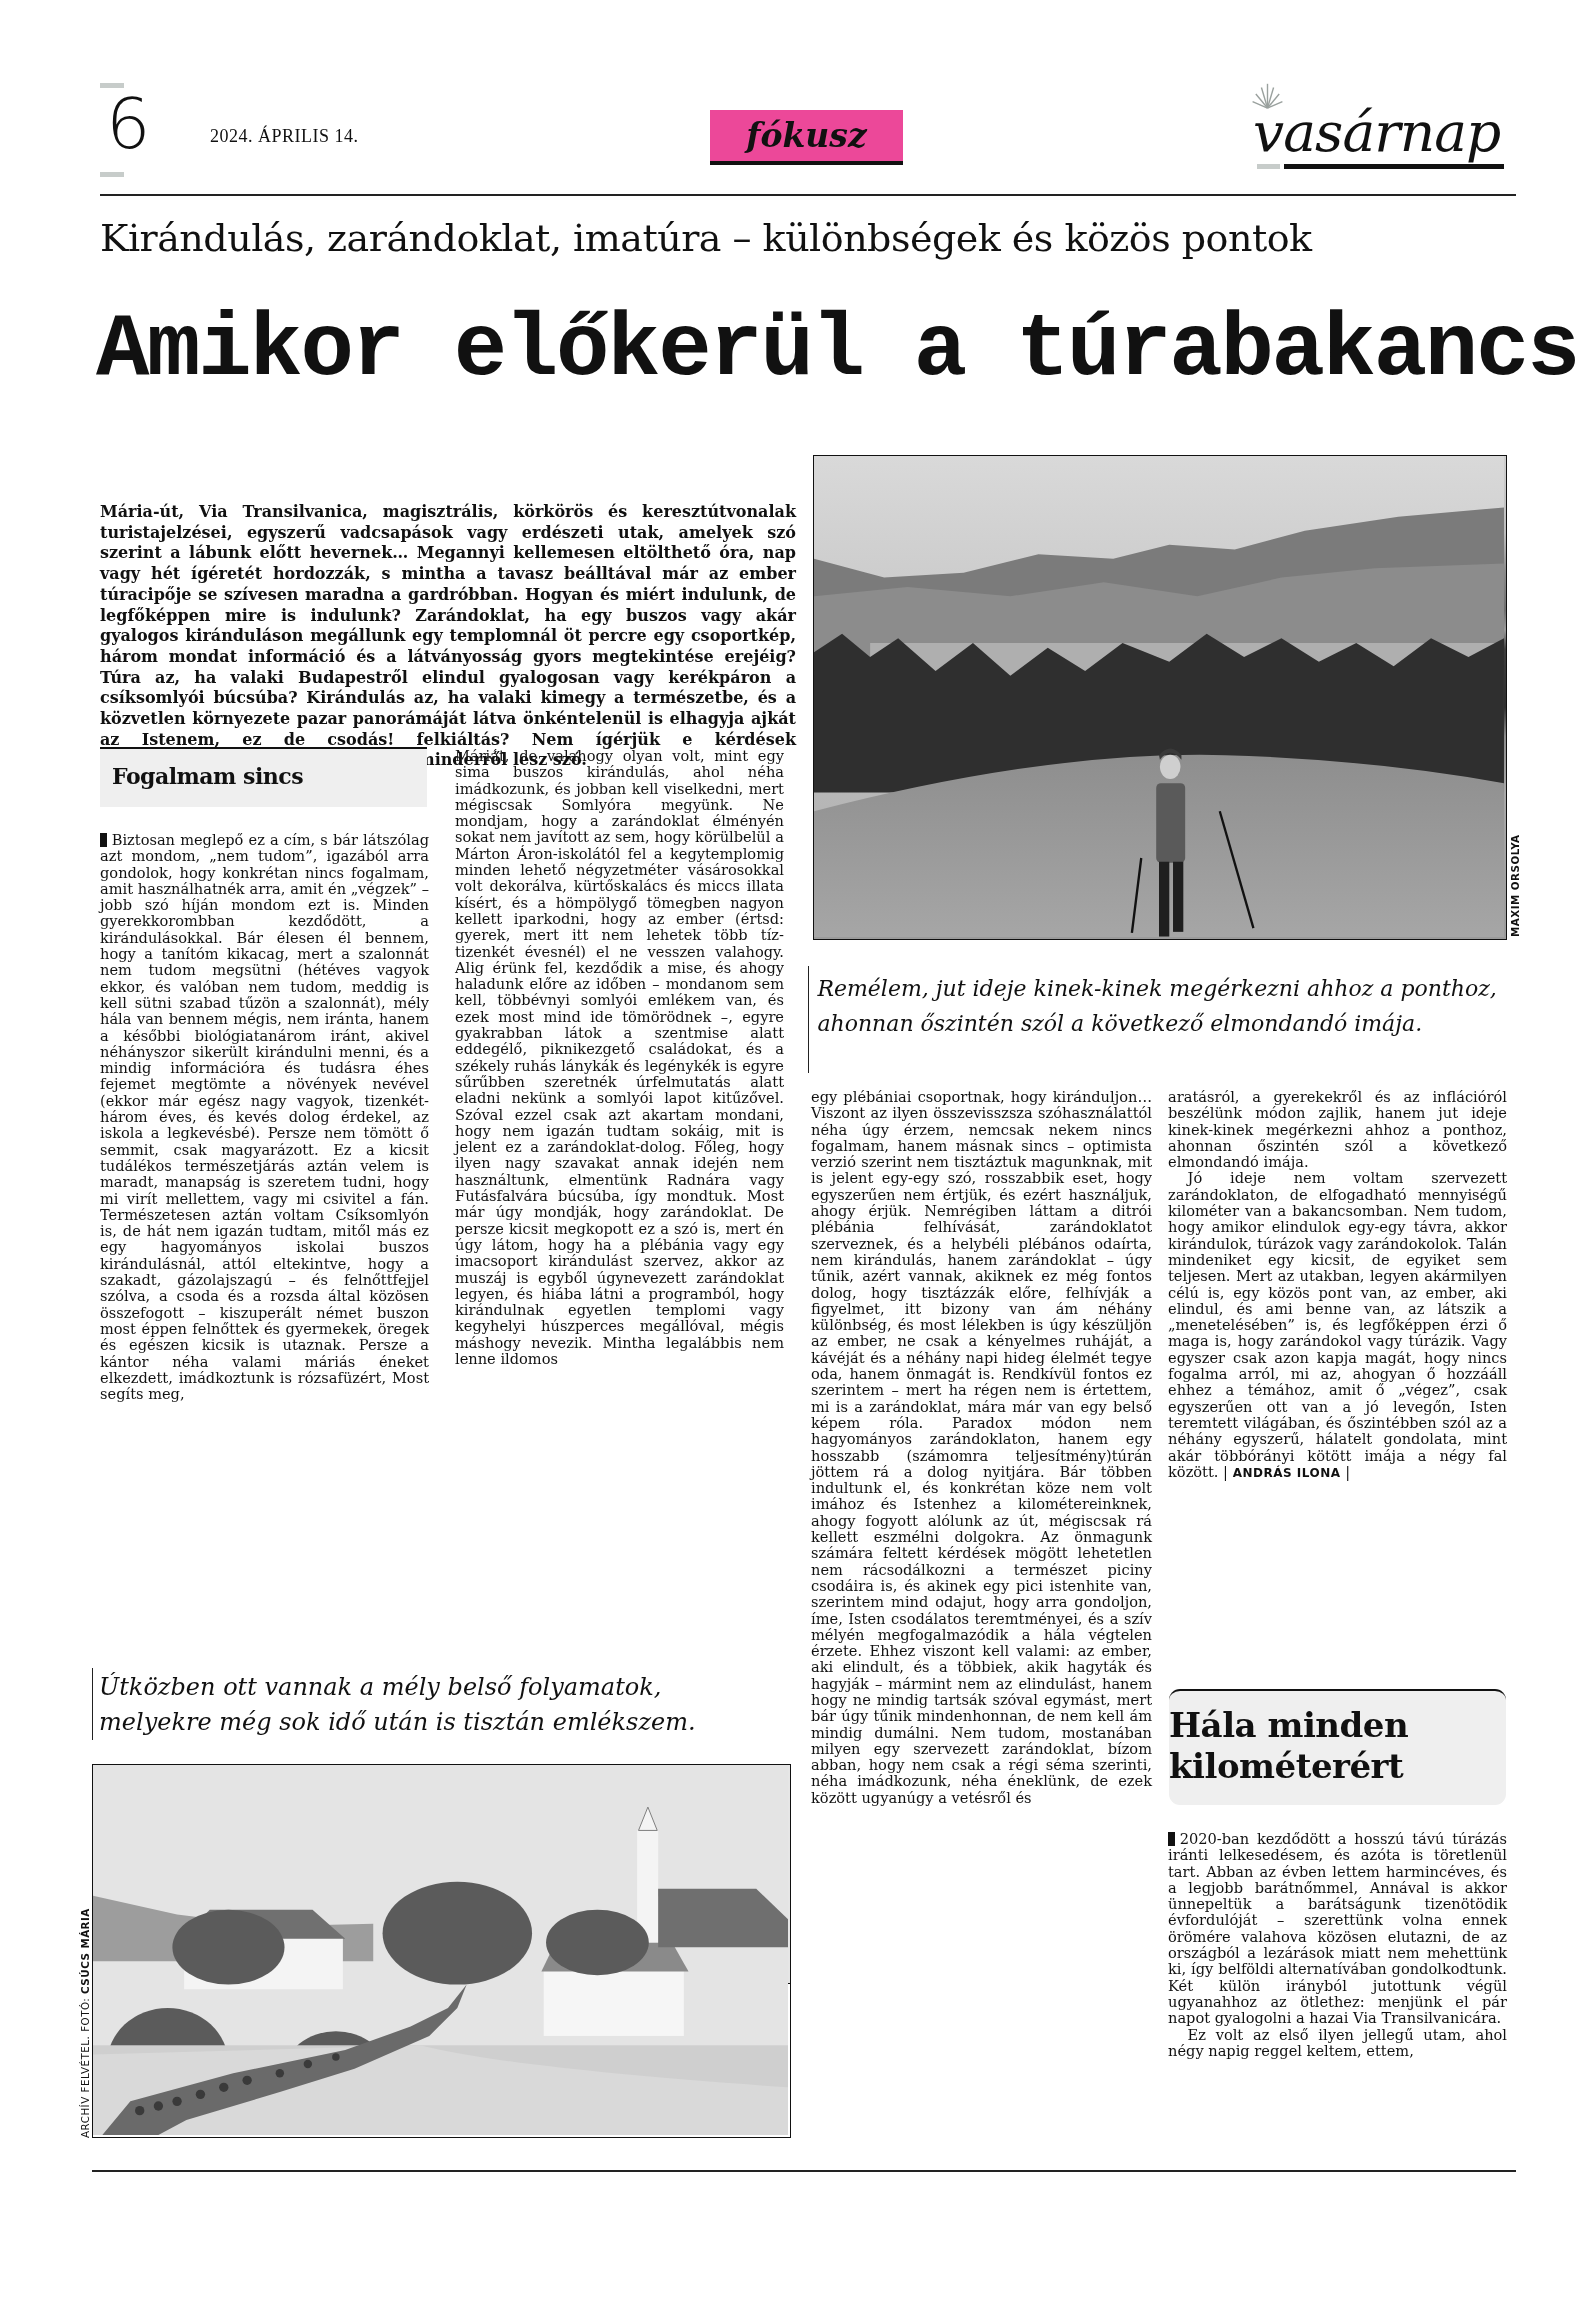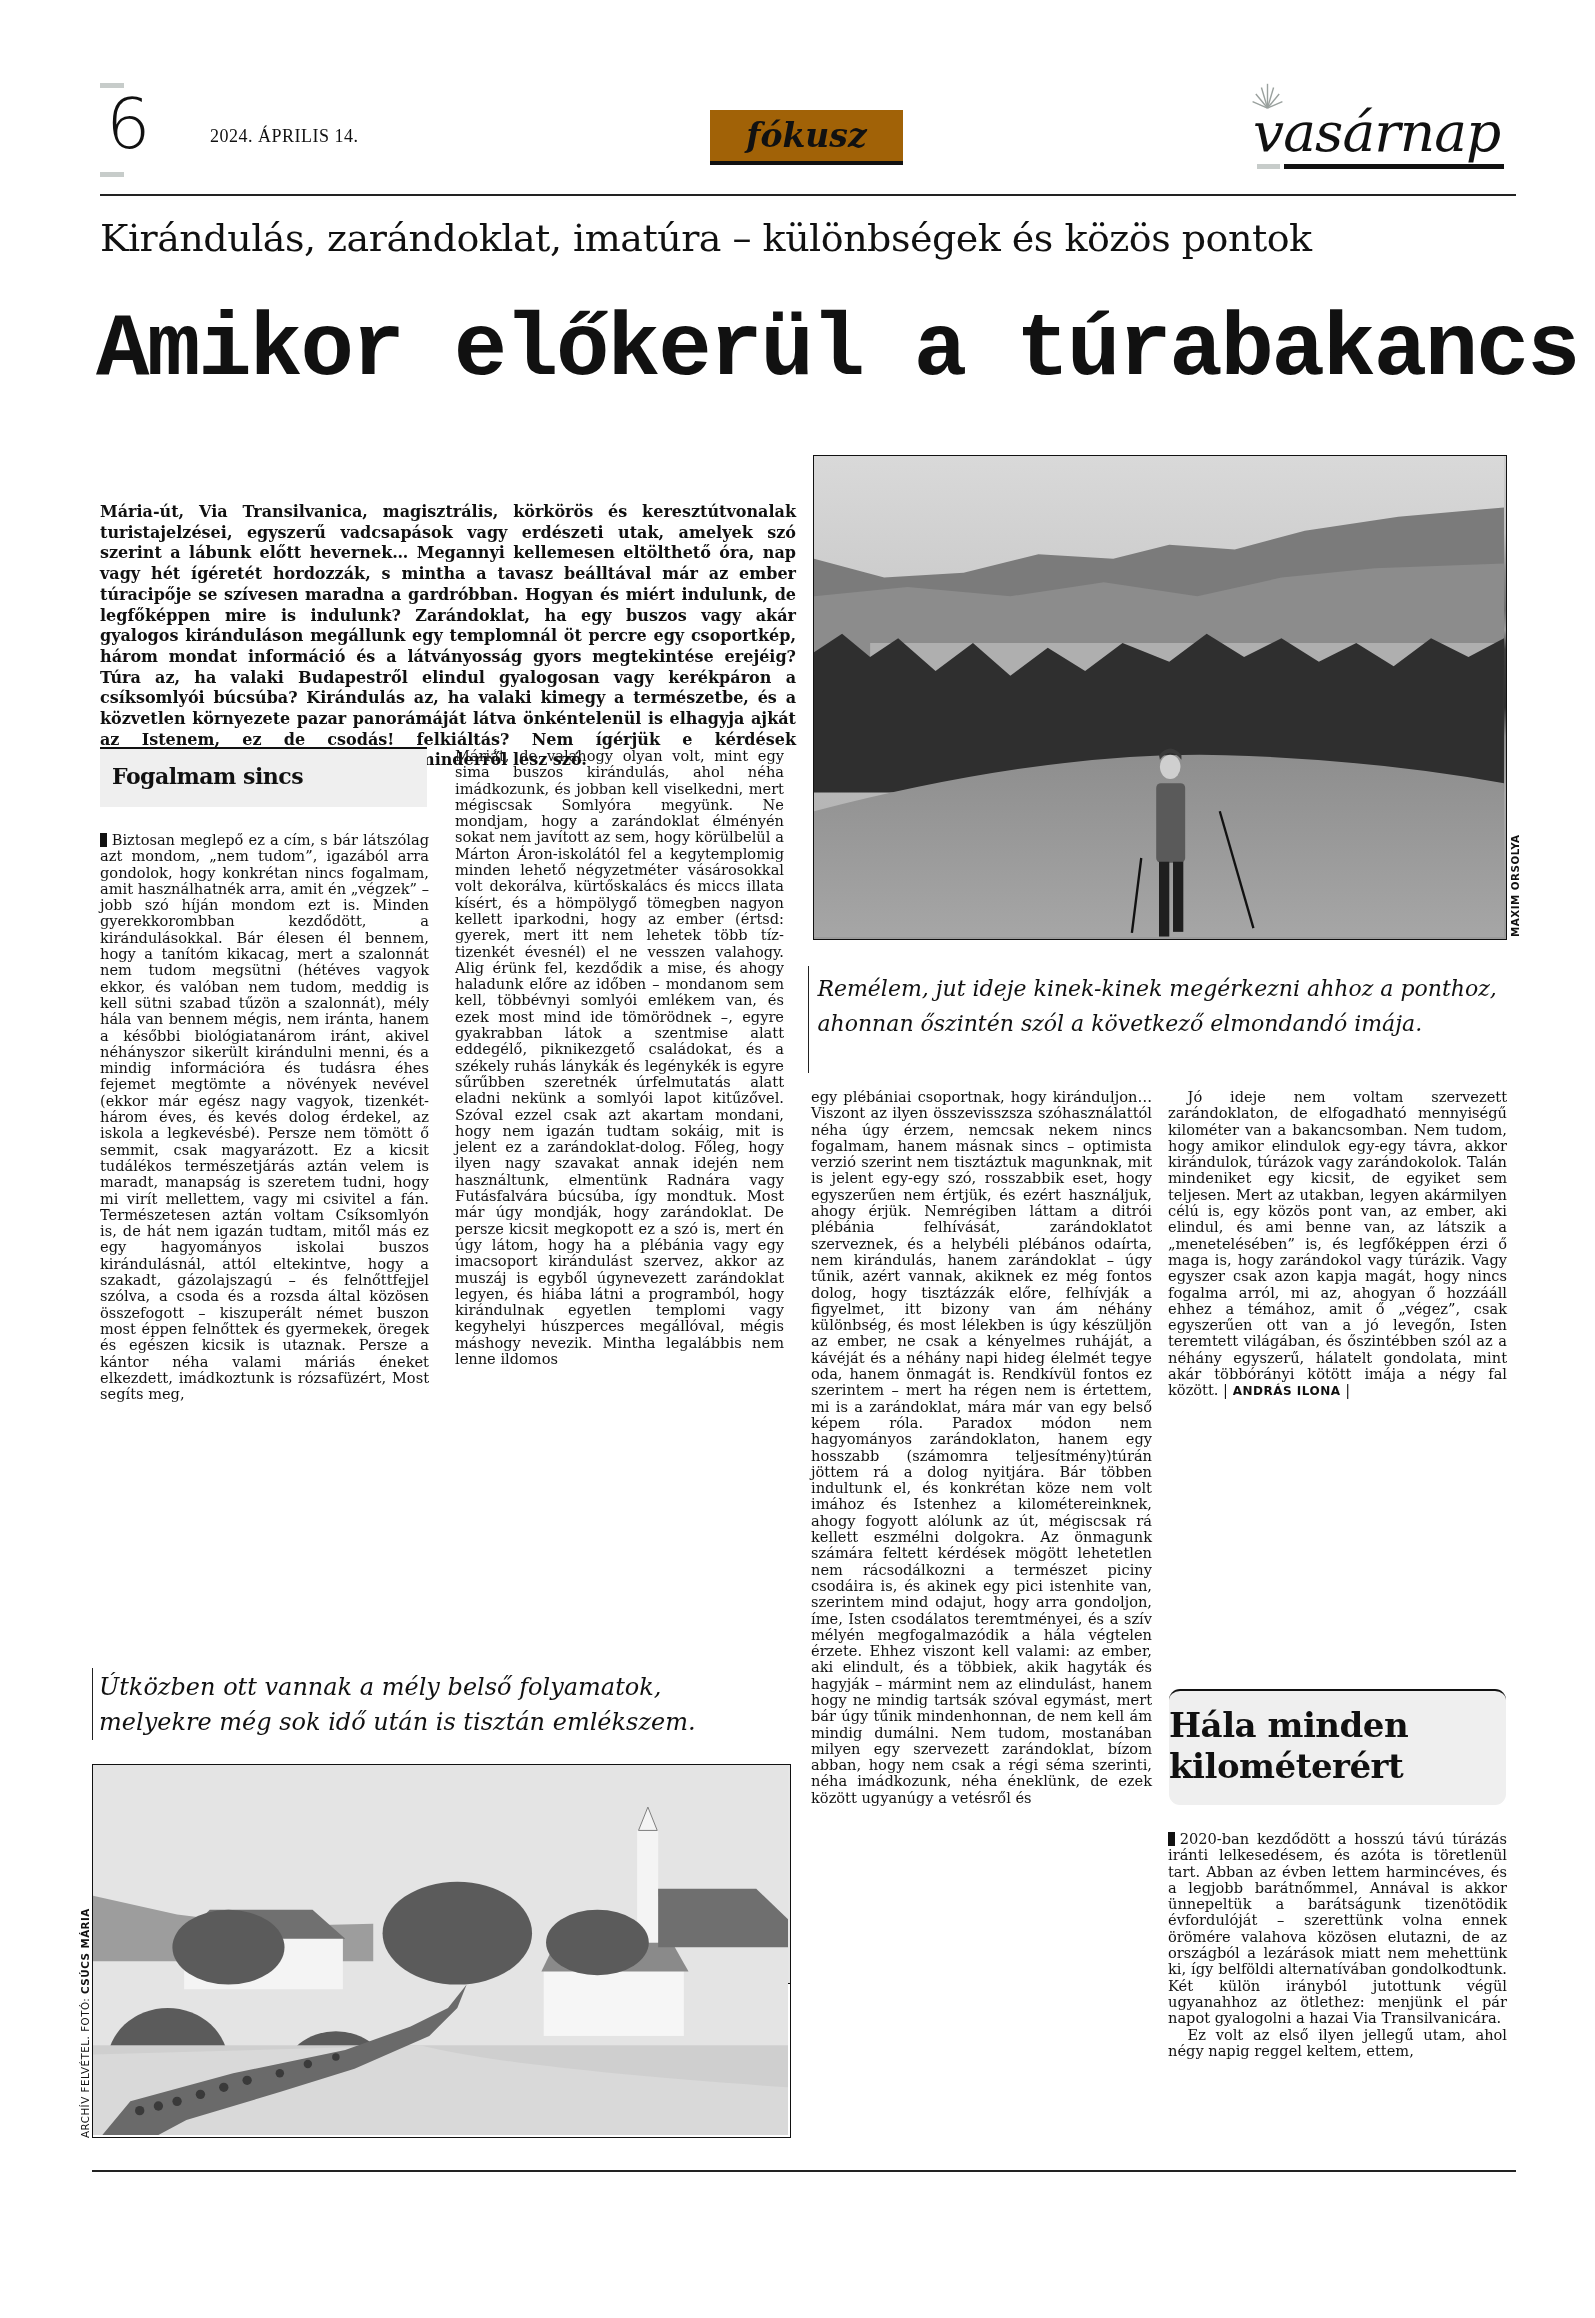--- a/index.html
+++ b/index.html
@@ -3,21 +3,21 @@
 <meta charset="utf-8">
 <style>
   * { box-sizing: border-box; margin: 0; padding: 0; }
   html, body { width: 1595px; height: 2319px; background: #ffffff; }
   body { position: relative; font-family: "DejaVu Serif", serif; color: #111; overflow: hidden; }
 
   
   .pg-num-bar { position: absolute; left: 100px; width: 24px; height: 4.7px; background: #c7ccca; }
   .pg-num { position: absolute; left: 106px; top: 89px; font-family: "DejaVu Sans", sans-serif; font-weight: 200; font-size: 70px; line-height: 70px; color: #111; }
   .pg-date { position: absolute; left: 210px; top: 126px; font-family: "Liberation Serif", serif; font-size: 18px; letter-spacing: 0.5px; color: #111; }
-  .rovat { position: absolute; left: 710px; top: 110px; width: 193px; height: 55px; background: #a16207; border-bottom: 4.7px solid #111; text-align: center; }
+  .rovat { position: absolute; left: 710px; top: 110px; width: 193px; height: 55px; background: #ec4899; border-bottom: 4.7px solid #111; text-align: center; }
   .rovat span { display: block; font-family: "DejaVu Serif", serif; font-style: italic; font-weight: bold; font-size: 33px; line-height: 51px; color: #111; }
   .logo { position: absolute; left: 1253px; top: 98px; width: 262px; height: 70px; text-align: center; }
   .logo-text { position: absolute; left: 0; top: 5.6px; font-family: "DejaVu Serif", serif; font-style: italic; font-size: 55px; line-height: 56px; letter-spacing: -0.9px; color: #111; }
   .logo-sun { position: absolute; left: -1.9px; top: -17px; width: 33px; height: 28px; }
   .logo-bar-grey { position: absolute; left: 3.7px; top: 66px; width: 23.4px; height: 4.7px; background: #c7ccca; }
   .logo-bar-black { position: absolute; left: 31px; top: 66px; width: 220px; height: 4.7px; background: #111; }
   .rule-top { position: absolute; left: 100px; top: 194px; width: 1416px; height: 2.3px; background: #222; }
 
   
   .kicker { position: absolute; left: 100px; top: 220px; font-family: "DejaVu Serif", serif; font-weight: normal; font-size: 38px; line-height: 37px; letter-spacing: -0.5px; color: #111; white-space: nowrap; }
@@ -137,20 +137,21 @@
   <p>Máriát, de valahogy olyan volt, mint egy sima buszos kirándulás, ahol néha imádkozunk, és jobban kell viselkedni, mert mégiscsak Somlyóra megyünk. Ne mondjam, hogy a zarándoklat élményén sokat nem javított az sem, hogy körülbelül a Márton Áron-iskolától fel a kegytemplomig minden lehető négyzetméter vásárosokkal volt dekorálva, kürtőskalács és miccs illata kísért, és a hömpölygő tömegben nagyon kellett iparkodni, hogy az ember (értsd: gyerek, mert itt nem lehetek több tíz-tizenkét évesnél) el ne vesszen valahogy. Alig érünk fel, kezdődik a mise, és ahogy haladunk előre az időben – mondanom sem kell, többévnyi somlyói emlékem van, és ezek most mind ide tömörödnek –, egyre gyakrabban látok a szentmise alatt eddegélő, piknikezgető családokat, és a székely ruhás lánykák és legénykék is egyre sűrűbben szeretnék úrfelmutatás alatt eladni nekünk a somlyói lapot kitűzővel. Szóval ezzel csak azt akartam mondani, hogy nem igazán tudtam sokáig, mit is jelent ez a zarándoklat-dolog. Főleg, hogy ilyen nagy szavakat annak idején nem használtunk, elmentünk Radnára vagy Futásfalvára búcsúba, így mondtuk. Most már úgy mondják, hogy zarándoklat. De persze kicsit megkopott ez a szó is, mert én úgy látom, hogy ha a plébánia vagy egy imacsoport kirándulást szervez, akkor az muszáj is egyből úgynevezett zarándoklat legyen, és hiába látni a programból, hogy kirándulnak egyetlen templomi vagy kegyhelyi húszperces megállóval, mégis máshogy nevezik. Mintha legalábbis nem lenne ildomos</p>
 </div>
 
 <div class="pull pull-1">Remélem, jut ideje kinek-kinek megérkezni ahhoz a ponthoz, ahonnan őszintén szól a következő elmondandó imája.</div>
 
 <div class="col col-3">
   <p>egy plébániai csoportnak, hogy kiránduljon… Viszont az ilyen összevisszsza szóhasználattól néha úgy érzem, nemcsak nekem nincs fogalmam, hanem másnak sincs – optimista verzió szerint nem tisztáztuk magunknak, mit is jelent egy-egy szó, rosszabbik eset, hogy egyszerűen nem értjük, és ezért használjuk, ahogy érjük. Nemrégiben láttam a ditrói plébánia felhívását, zarándoklatot szerveznek, és a helybéli plébános odaírta, nem kirándulás, hanem zarándoklat – úgy tűnik, azért vannak, akiknek ez még fontos dolog, hogy tisztázzák előre, felhívják a figyelmet, itt bizony van ám néhány különbség, és most lélekben is úgy készüljön az ember, ne csak a kényelmes ruháját, a kávéját és a néhány napi hideg élelmét tegye oda, hanem önmagát is. Rendkívül fontos ez szerintem – mert ha régen nem is értettem, mi is a zarándoklat, mára már van egy belső képem róla. Paradox módon nem hagyományos zarándoklaton, hanem egy hosszabb (számomra teljesítmény)túrán jöttem rá a dolog nyitjára. Bár többen indultunk el, és konkrétan köze nem volt imához és Istenhez a kilométereinknek, ahogy fogyott alólunk az út, mégiscsak rá kellett eszmélni dolgokra. Az önmagunk számára feltett kérdések mögött lehetetlen nem rácsodálkozni a természet piciny csodáira is, és akinek egy pici istenhite van, szerintem mind odajut, hogy arra gondoljon, íme, Isten csodálatos teremtményei, és a szív mélyén megfogalmazódik a hála végtelen érzete. Ehhez viszont kell valami: az ember, aki elindult, és a többiek, akik hagyták és hagyják – mármint nem az elindulást, hanem hogy ne mindig tartsák szóval egymást, mert bár úgy tűnik mindenhonnan, de nem kell ám mindig dumálni. Nem tudom, mostanában milyen egy szervezett zarándoklat, bízom abban, hogy nem csak a régi séma szerinti, néha imádkozunk, néha éneklünk, de ezek között ugyanúgy a vetésről és</p>
 </div>
 
 <div class="col col-4">
+  <p>aratásról, a gyerekekről és az inflációról beszélünk módon zajlik, hanem jut ideje kinek-kinek megérkezni ahhoz a ponthoz, ahonnan őszintén szól a következő elmondandó imája.</p>
   <p class="indent"><span>Jó ideje nem voltam szervezett zarándoklaton, de elfogadható mennyiségű kilométer van a bakancsomban. Nem tudom, hogy amikor elindulok egy-egy távra, akkor kirándulok, túrázok vagy zarándokolok. Talán mindeniket egy kicsit, de egyiket sem teljesen. Mert az utakban, legyen akármilyen célú is, egy közös pont van, az ember, aki elindul, és ami benne van, az látszik a „menetelésében” is, és legfőképpen érzi ő maga is, hogy zarándokol vagy túrázik. Vagy egyszer csak azon kapja magát, hogy nincs fogalma arról, mi az, ahogyan ő hozzááll ehhez a témához, amit ő „végez”, csak egyszerűen ott van a jó levegőn, Isten teremtett világában, és őszintébben szól az a néhány egyszerű, hálatelt gondolata, mint akár többórányi kötött imája a négy fal között.</span> | <span class="byline">ANDRÁS ILONA</span> |</p>
 </div>
 
 <div class="subhead subhead-2">Hála minden kilométerért</div>
 
 <div class="col col-5">
   <p><span class="sq"></span><span>2020-ban kezdődött a hosszú távú túrázás iránti lelkesedésem, és azóta is töretlenül tart. Abban az évben lettem harmincéves, és a legjobb barátnőmmel, Annával is akkor ünnepeltük a barátságunk tizenötödik évfordulóját – szerettünk volna ennek örömére valahova közösen elutazni, de az országból a lezárások miatt nem mehettünk ki, így belföldi alternatívában gondolkodtunk. Két külön irányból jutottunk végül ugyanahhoz az ötlethez: menjünk el pár napot gyalogolni a hazai Via Transilvanicára.</span></p>
   <p class="indent">Ez volt az első ilyen jellegű utam, ahol négy napig reggel keltem, ettem,</p>
 </div>
 

